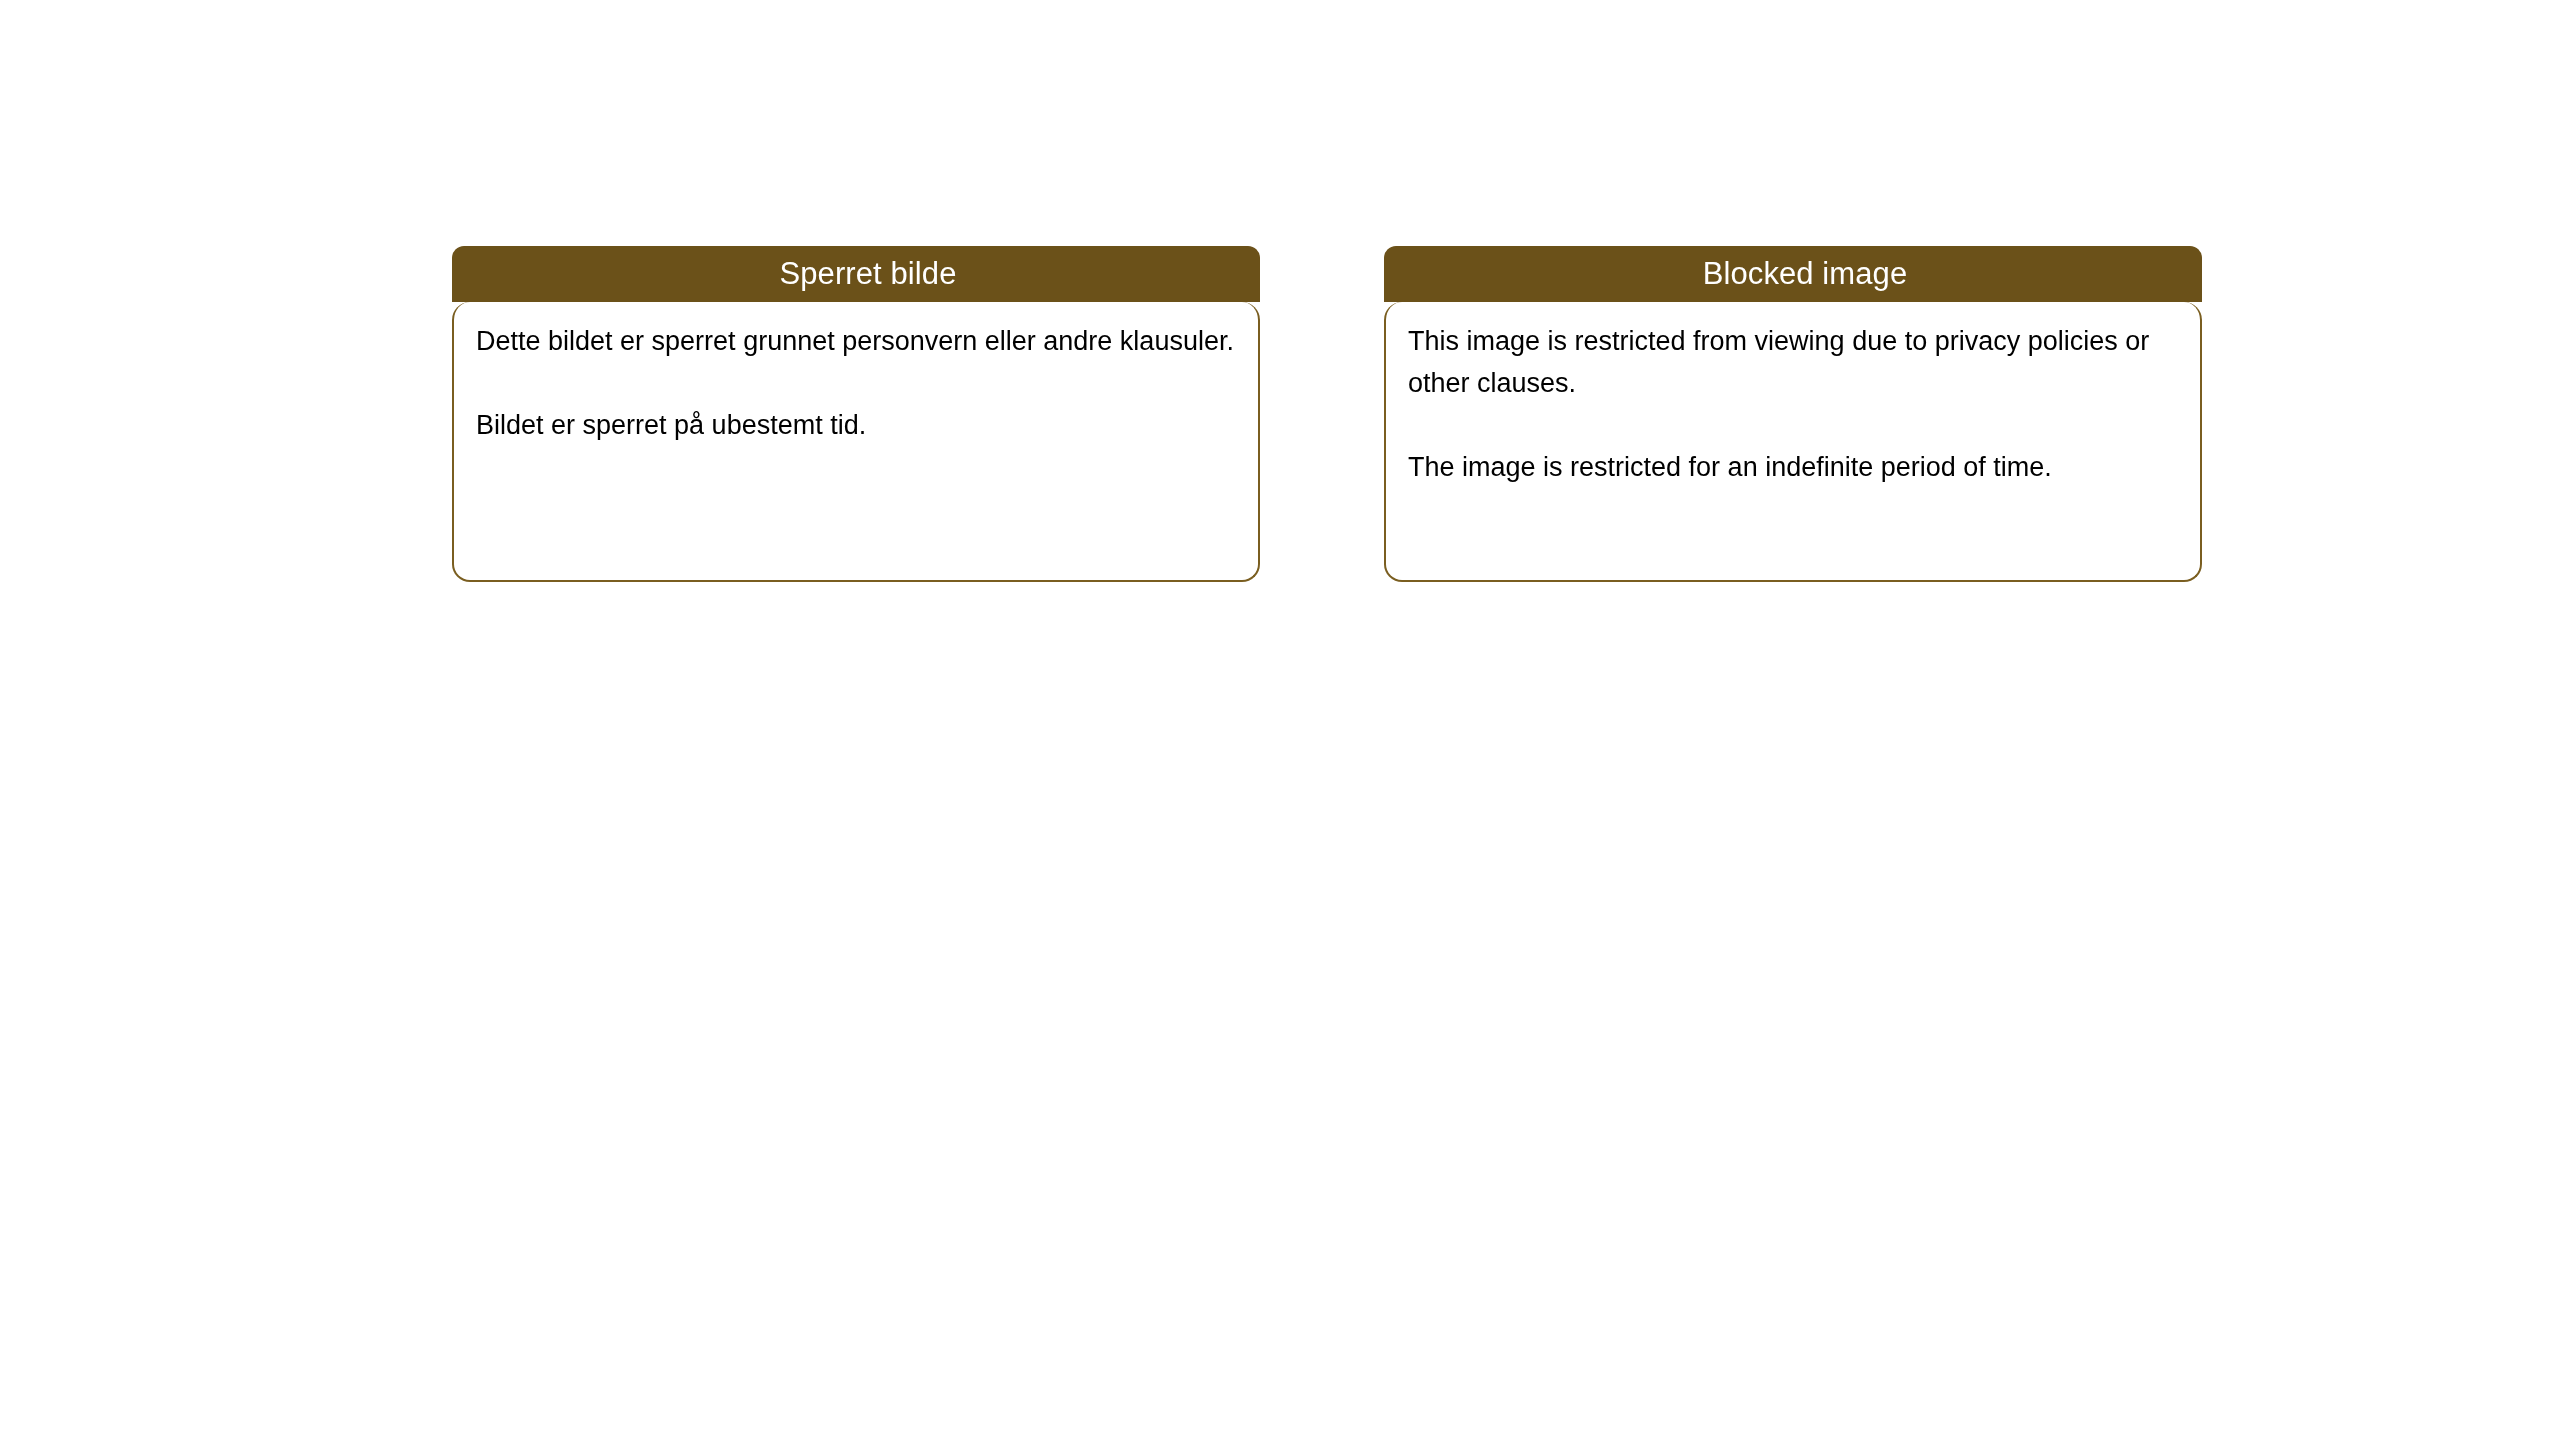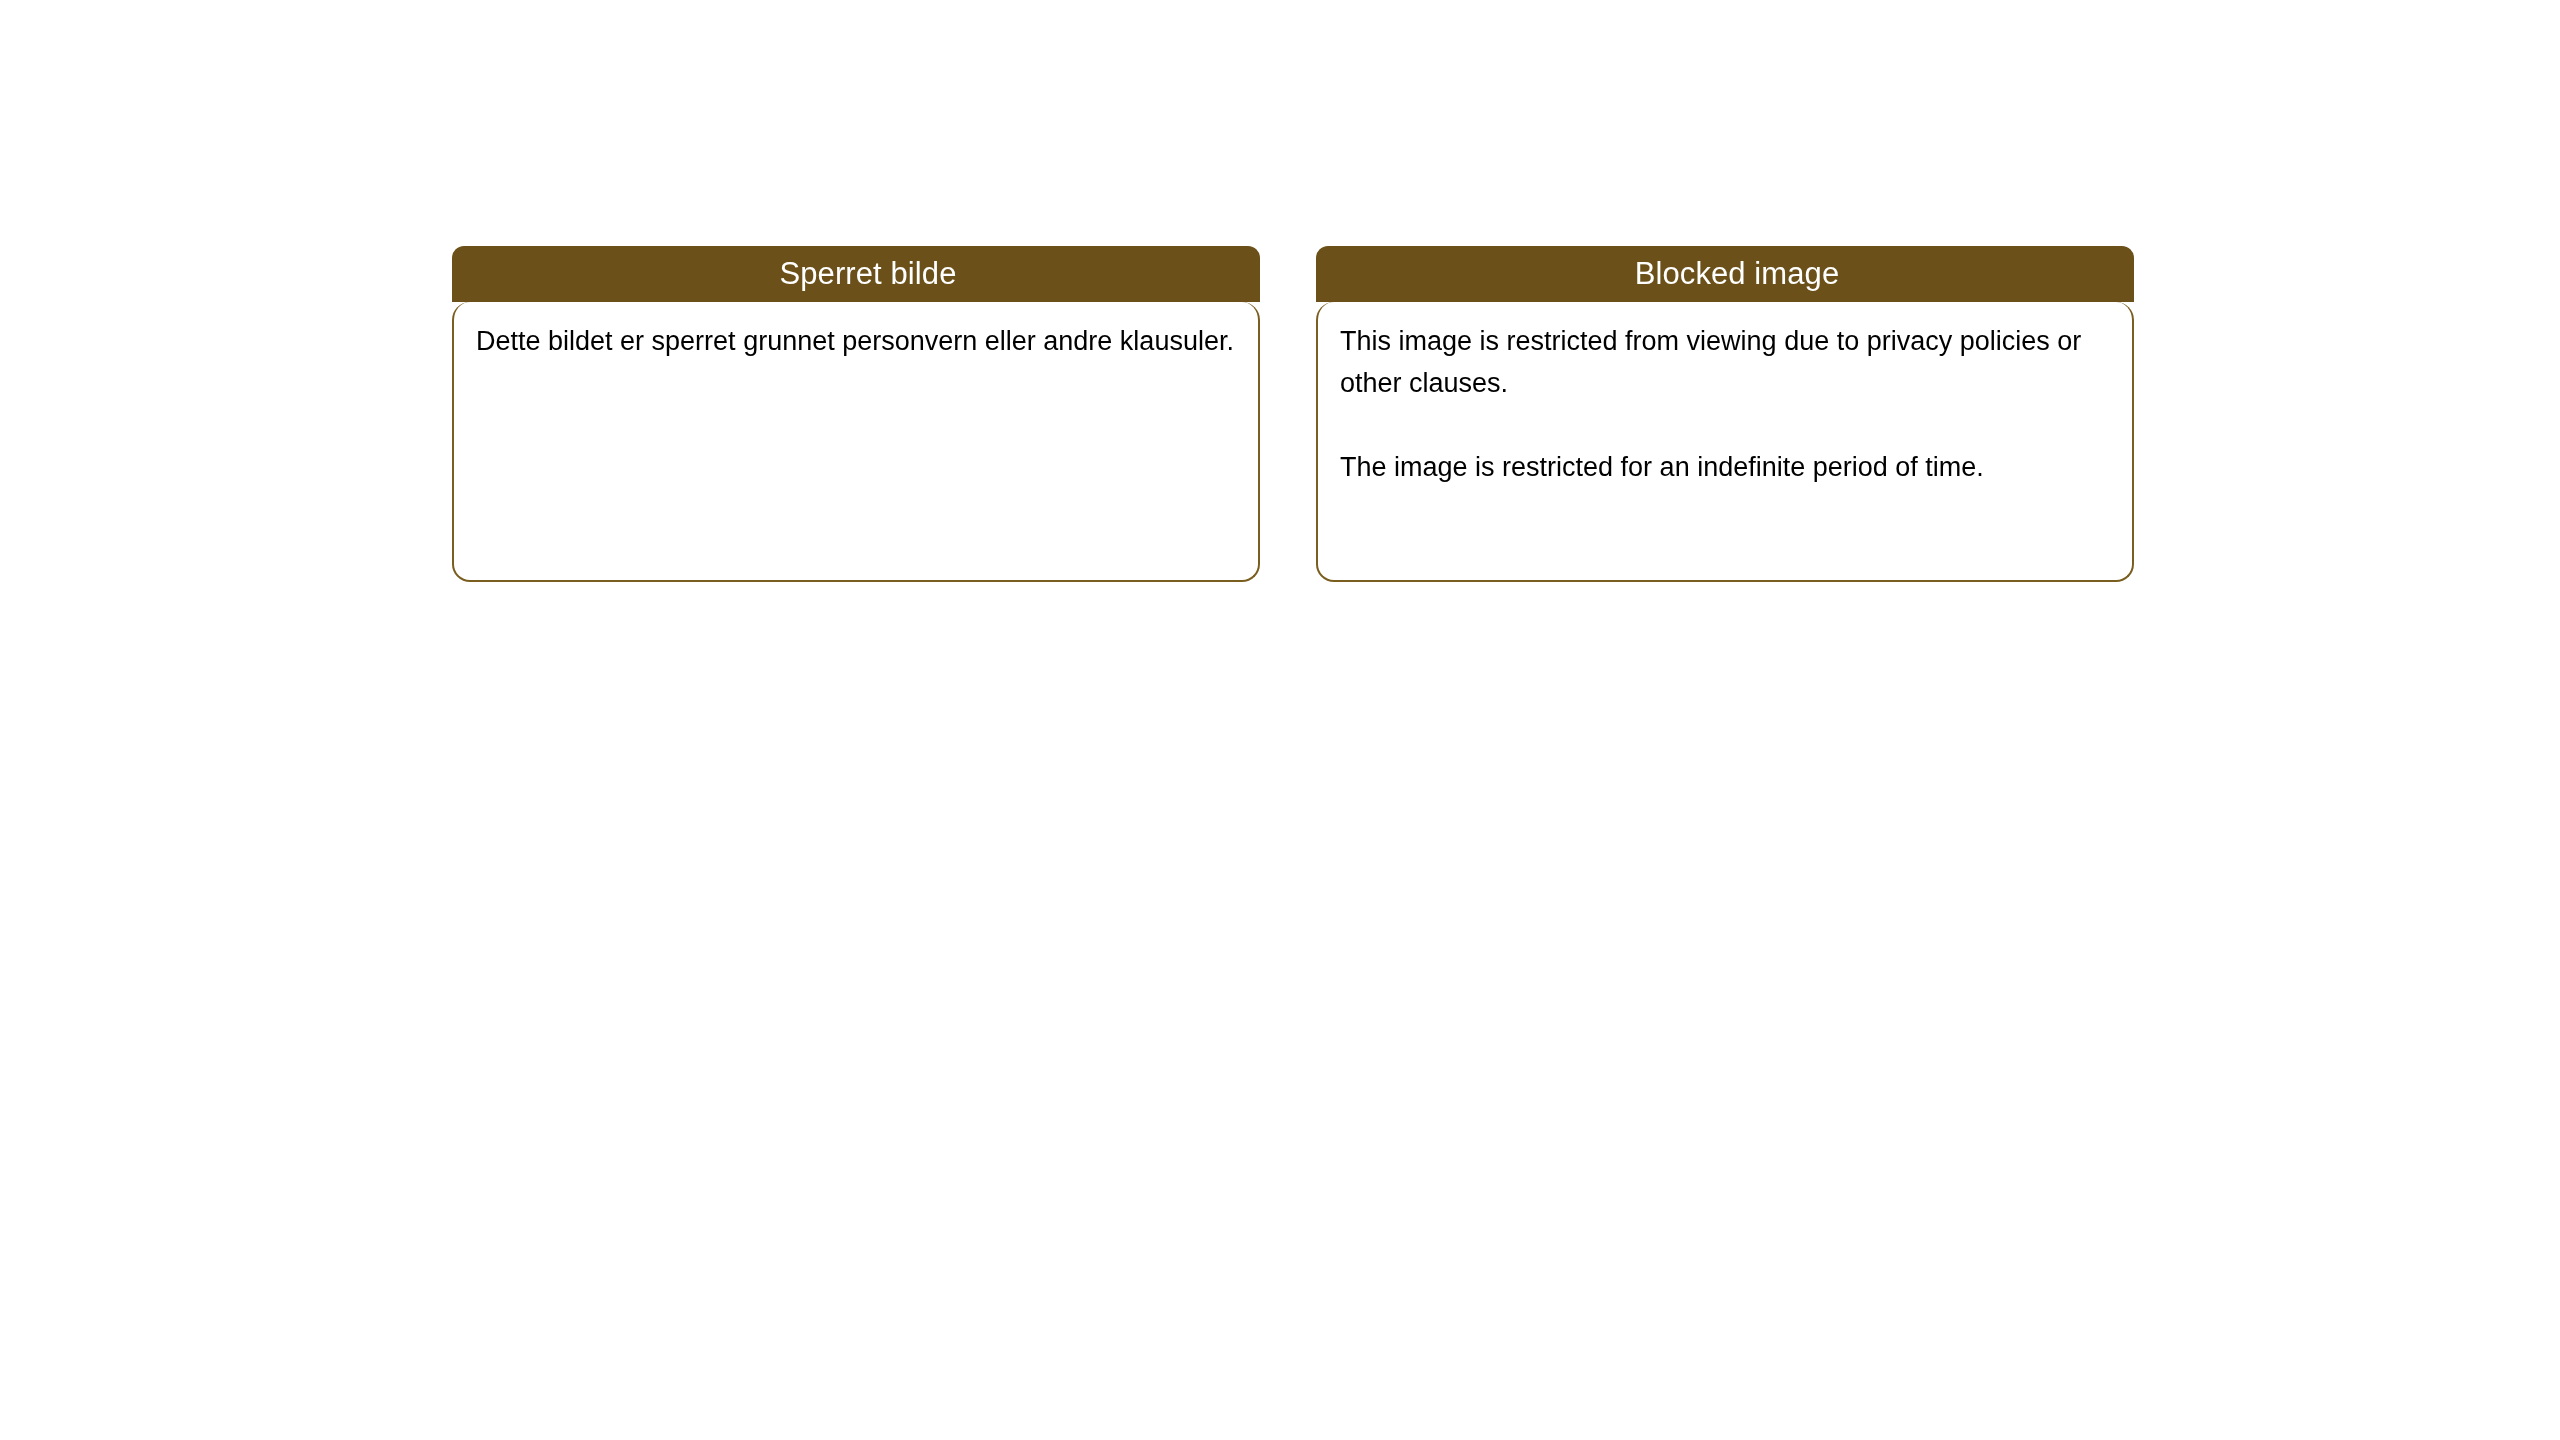--- a/index.html
+++ b/index.html
@@ -74,41 +74,42 @@
   }
 
   
   #card-blocked-no {
     left: 452px;
     top: 246px;
     width: 808px;
     height: 336px;
   }
   #card-blocked-en {
-    left: 1316px;
+    left: 1384px;
     top: 246px;
     width: 818px;
     height: 336px;
   }
   #card-blocked-no .card-body,
   #card-blocked-en .card-body {
     height: 280px;
   }
 </style>
 </head>
 <body>
 
 <div id="stage">
 
   <section class="notice-card" id="card-blocked-no">
     <div class="card-header">
       <span class="card-title">Sperret bilde</span>
     </div>
     <div class="card-body">
       <p class="card-paragraph">Dette bildet er sperret grunnet personvern eller andre klausuler.</p>
+      <p class="card-paragraph">Bildet er sperret på ubestemt tid.</p>
     </div>
   </section>
 
   <section class="notice-card" id="card-blocked-en">
     <div class="card-header">
       <span class="card-title">Blocked image</span>
     </div>
     <div class="card-body">
       <p class="card-paragraph">This image is restricted from viewing due to privacy policies or other clauses.</p>
       <p class="card-paragraph">The image is restricted for an indefinite period of time.</p>

